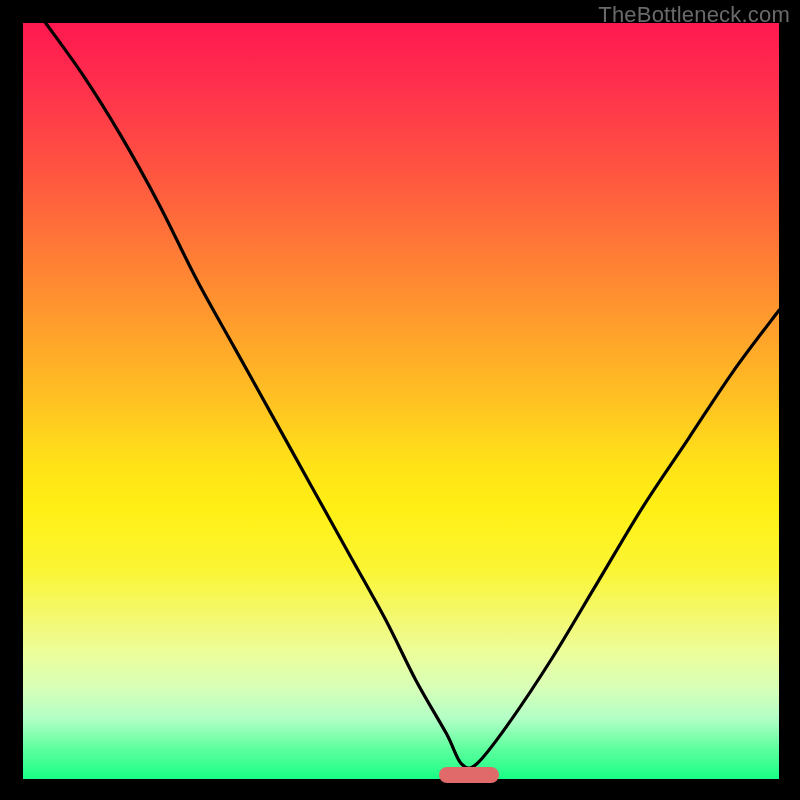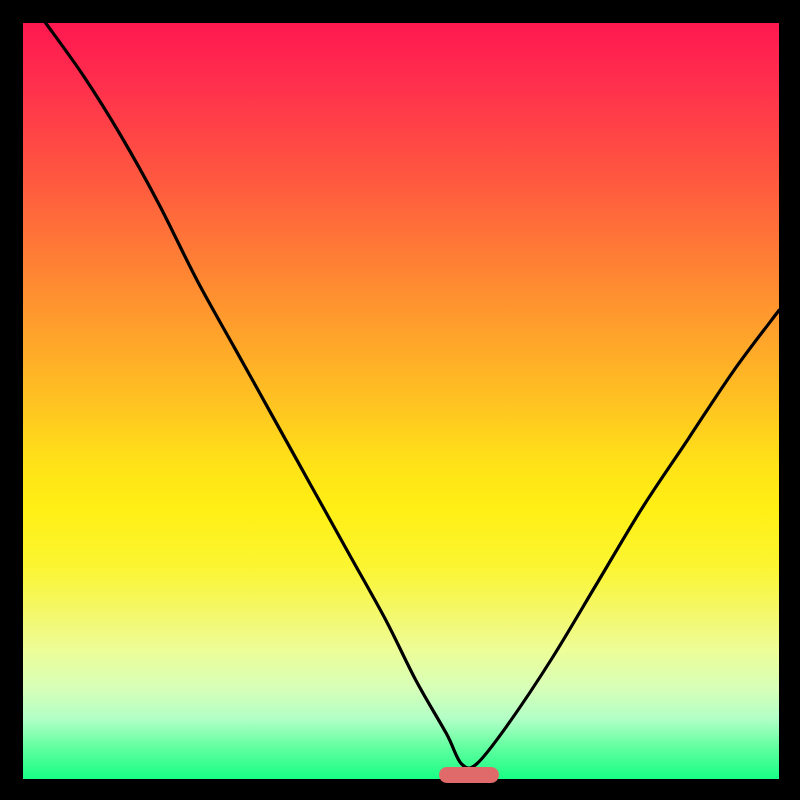--- a/index.html
+++ b/index.html
@@ -63,13 +63,14 @@
 <div class="frame">
   <div class="plot-area">
 
     <svg class="curve" viewBox="0 0 756 756" preserveAspectRatio="none">
       <path fill="none" stroke="#000" stroke-width="3.2" stroke-linecap="round" stroke-linejoin="round" d="M 22.7 0.0 C 29.0 8.8, 47.9 34.0, 60.5 52.9 C 73.1 71.8, 85.7 92.0, 98.3 113.4 C 110.9 134.8, 123.5 157.5, 136.1 181.4 C 148.7 205.4, 161.3 233.1, 173.9 257.0 C 186.5 281.0, 199.1 302.4, 211.7 325.1 C 224.3 347.8, 236.9 370.4, 249.5 393.1 C 262.1 415.8, 274.7 438.5, 287.3 461.2 C 299.9 483.8, 312.5 506.5, 325.1 529.2 C 337.7 551.9, 351.5 575.8, 362.9 597.2 C 374.2 618.7, 383.0 638.8, 393.1 657.7 C 403.2 676.6, 415.8 696.8, 423.4 710.6 C 430.9 724.5, 433.4 735.8, 438.5 740.9 C 443.5 745.9, 446.0 747.2, 453.6 740.9 C 461.2 734.6, 471.2 720.7, 483.8 703.1 C 496.4 685.4, 514.1 659.0, 529.2 635.0 C 544.3 611.1, 559.4 584.6, 574.6 559.4 C 589.7 534.2, 604.8 507.8, 619.9 483.8 C 635.0 459.9, 650.2 438.5, 665.3 415.8 C 680.4 393.1, 695.5 369.2, 710.6 347.8 C 725.8 326.3, 748.4 297.4, 756.0 287.3"></path>
     </svg>
 
     <div class="marker" style="left: 415.8px; width: 60.48px; top: 744.22px;"></div>
 
   </div>
+  <div class="watermark">TheBottleneck.com</div>
 </div>
 
 </body></html>

